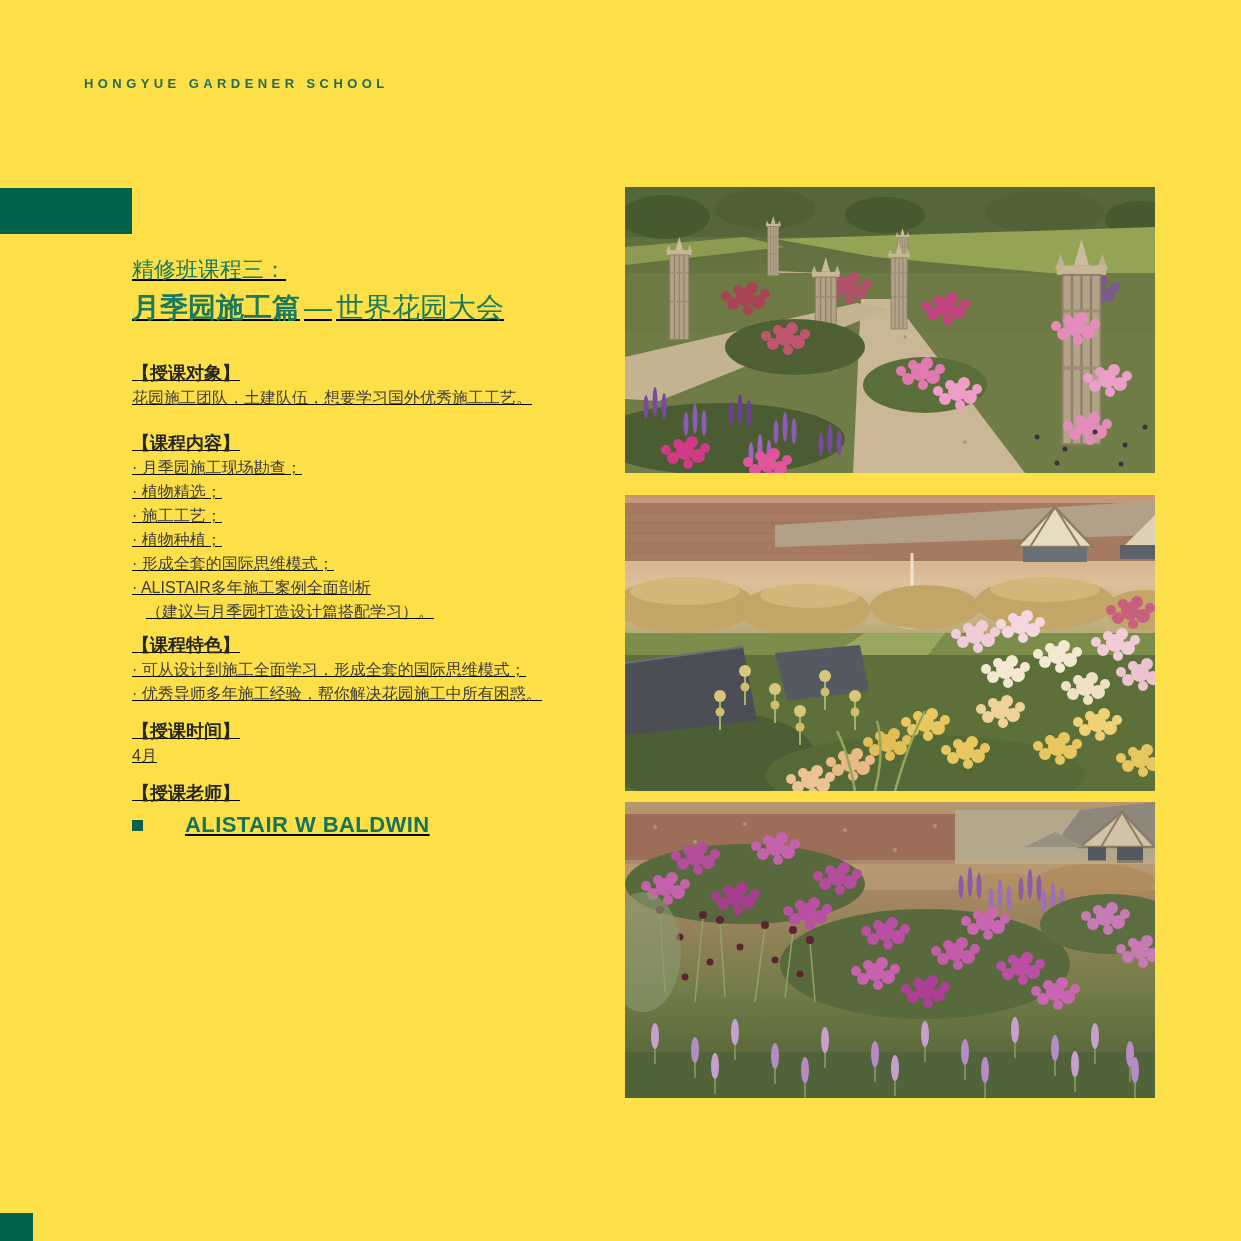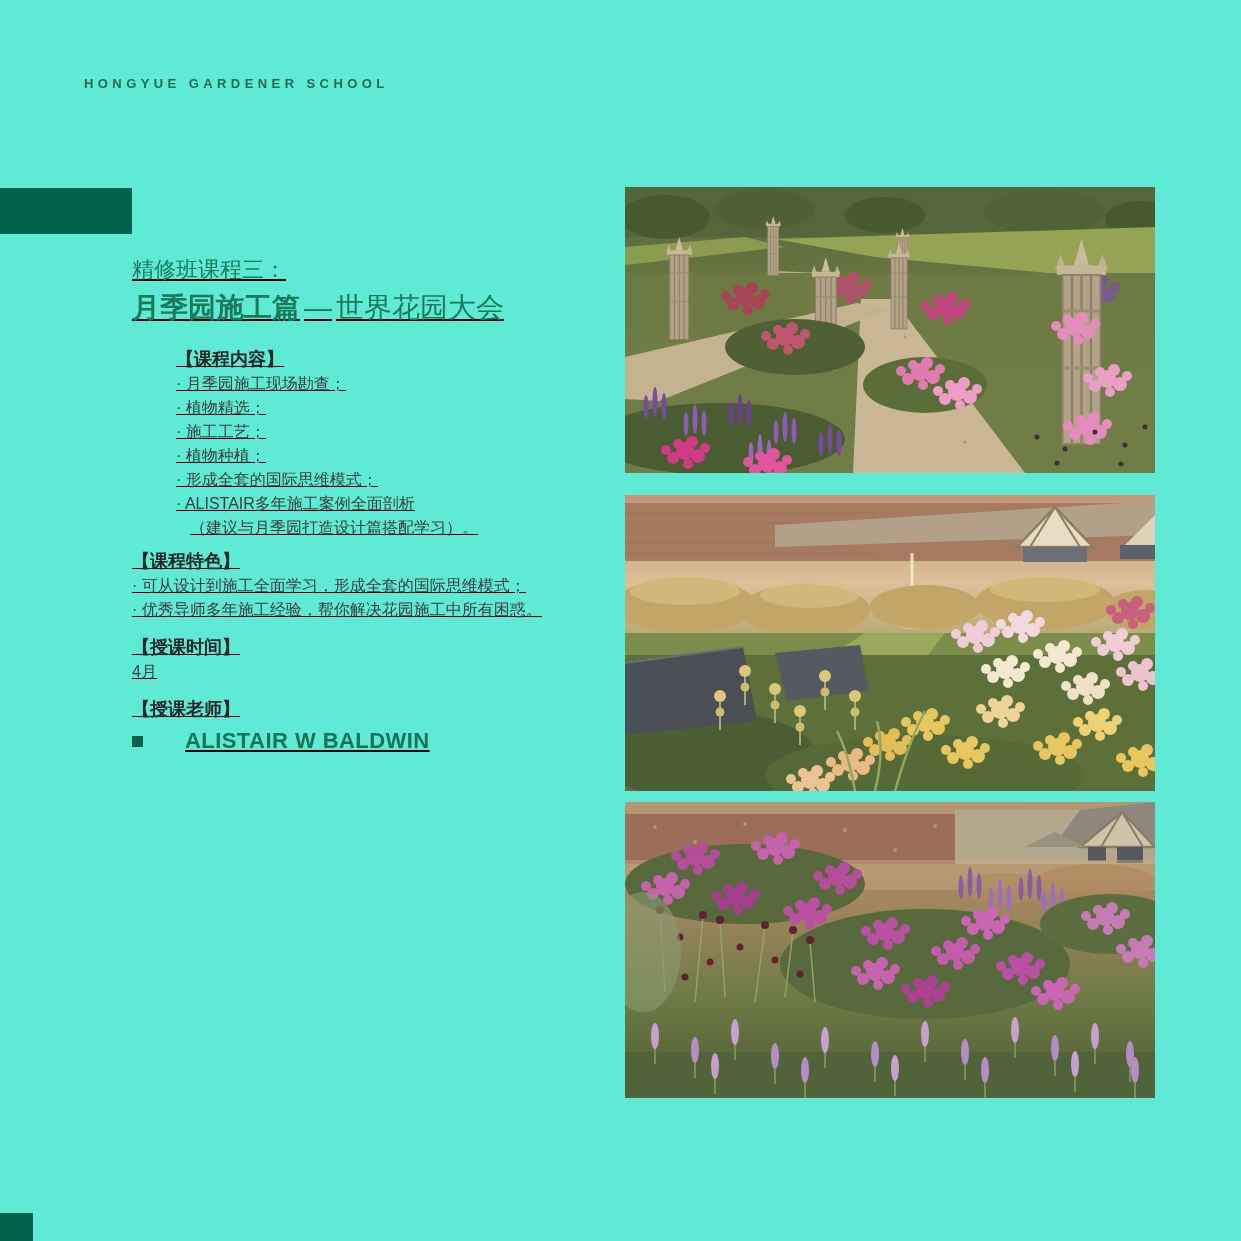--- a/index.html
+++ b/index.html
@@ -1,34 +1,34 @@
 <!DOCTYPE html>
 <html><head>
 <meta charset="utf-8">
 <style>
   html,body{margin:0;padding:0;background:#ffffff;}
-  .page{position:relative;width:1241px;height:1241px;background:#5eead4;overflow:hidden;
+  .page{position:relative;width:1241px;height:1241px;background:#fde047;overflow:hidden;
         font-family:"Liberation Sans","DejaVu Sans",sans-serif;}
   
   .logo{position:absolute;left:84px;top:76px;font-size:13px;font-weight:700;
         letter-spacing:0.34em;color:#236B54;}
   
   .accent-top{position:absolute;left:0;top:188px;width:132px;height:46px;background:#00614C;}
   .accent-bottom{position:absolute;left:0;top:1213px;width:33px;height:28px;background:#00614C;}
   
   .left-col{position:absolute;left:132px;top:256px;width:488px;text-decoration:underline;}
   .subtitle{font-size:22px;line-height:28px;font-weight:500;color:#1A7A5B;}
   .title{margin:6px 0 0 0;font-size:28px;line-height:36px;color:#1A7A5B;font-weight:400;}
   .title .t-bold{font-weight:700;}
   .title .t-dash{font-weight:500;padding:0 4px;}
   .sec{margin:0;}
   .sec-h{margin:0;font-size:18px;line-height:26px;font-weight:700;color:#252525;}
   .sec-l{font-size:16px;line-height:24px;color:#3D3D3D;}
   .sec-l.indent{padding-left:14px;}
-  .m1{margin-top:34px;} .m2{margin-top:20px;margin-left:44px;} .m3{margin-top:8px;}
+  .m1{margin-top:34px;} .m2{margin-top:20px;} .m3{margin-top:8px;}
   .m4{margin-top:12px;} .m5{margin-top:12px;}
   .teacher-row{margin-top:6px;display:flex;align-items:center;}
   .sq{width:11px;height:11px;background:#0E5F4B;margin-right:10px;display:inline-block;}
   .teacher{font-size:22px;font-weight:700;color:#17725A;letter-spacing:0.02em;margin-left:32px;}
   
   .photo{position:absolute;left:625px;width:530px;margin:0;padding:0;line-height:0;}
   .photo svg{display:block;}
   .p1{top:187px;height:286px;}
   .p2{top:495px;height:296px;}
   .p3{top:802px;height:296px;}
@@ -38,20 +38,24 @@
 
 <div class="page">
 
   <div class="logo">HONGYUE GARDENER SCHOOL</div>
   <div class="accent-top"></div>
 
   <div class="left-col">
     <div class="subtitle">精修班课程三：</div>
     <h1 class="title"><span class="t-bold">月季园施工篇</span><span class="t-dash">—</span><span class="t-rest">世界花园大会</span></h1>
 
+    <section class="sec m1">
+      <h3 class="sec-h">【授课对象】</h3>
+      <div class="sec-l">花园施工团队，土建队伍，想要学习国外优秀施工工艺。</div>
+    </section>
 
     <section class="sec m2">
       <h3 class="sec-h">【课程内容】</h3>
       <div class="sec-l">· 月季园施工现场勘查；</div>
       <div class="sec-l">· 植物精选；</div>
       <div class="sec-l">· 施工工艺；</div>
       <div class="sec-l">· 植物种植；</div>
       <div class="sec-l">· 形成全套的国际思维模式；</div>
       <div class="sec-l">· ALISTAIR多年施工案例全面剖析</div>
       <div class="sec-l indent">（建议与月季园打造设计篇搭配学习）。</div>

